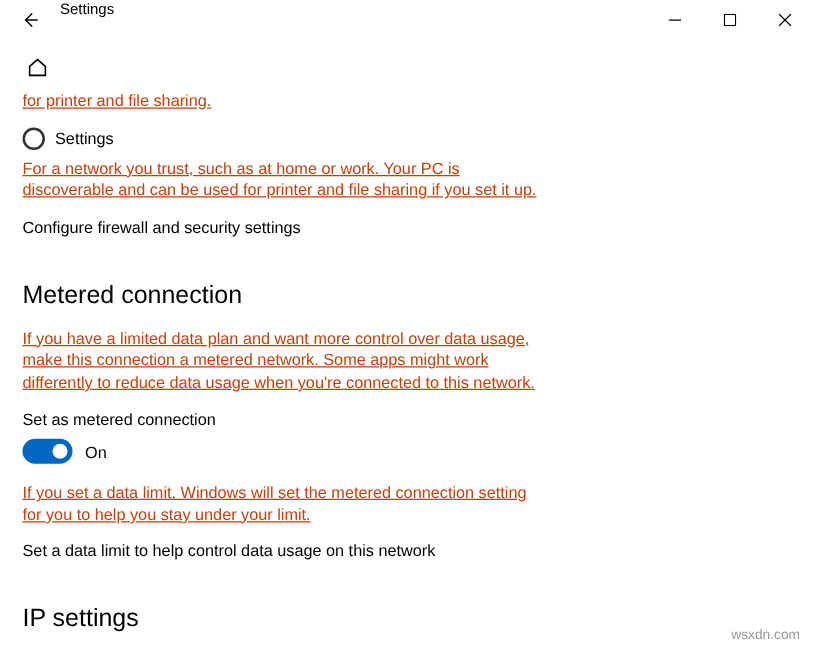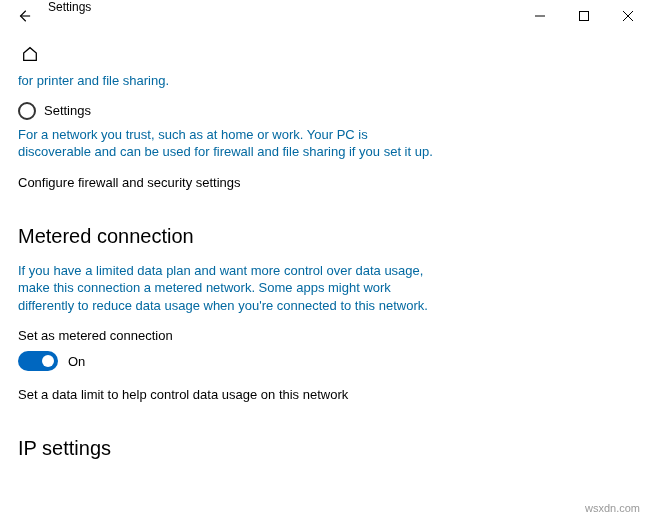--- a/index.html
+++ b/index.html
@@ -53,24 +53,25 @@
       width: 24px;
       height: 24px;
       display: flex;
       align-items: center;
       justify-content: center;
       margin-bottom: 6px;
       cursor: pointer;
     }
     .body-text {
       font-size: 13px;
-      color: #0369a1;
+      color: #c2410c;
       line-height: 1.35;
       margin-bottom: 12px;
       max-width: 420px;
+      text-decoration: underline;
     }
     .radio-row {
       display: flex;
       align-items: center;
       gap: 8px;
       margin: 6px 0 6px 0;
       cursor: pointer;
     }
     .radio-circle {
       width: 18px;
@@ -171,37 +172,38 @@
       <path d="M3 9 L10 3 L17 9 V17 H3 Z"></path>
     </svg>
   </div>
 
   <div class="body-text">for printer and file sharing.</div>
 
   <div class="radio-row">
     <div class="radio-circle"></div>
     <div class="radio-label">Settings</div>
   </div>
-  <div class="body-text">For a network you trust, such as at home or work. Your PC is discoverable and can be used for firewall and file sharing if you set it up.</div>
+  <div class="body-text">For a network you trust, such as at home or work. Your PC is discoverable and can be used for printer and file sharing if you set it up.</div>
 
   <span class="link">Configure firewall and security settings</span>
 
   <h2 class="section-heading">Metered connection</h2>
 
   <div class="body-text">If you have a limited data plan and want more control over data usage, make this connection a metered network. Some apps might work differently to reduce data usage when you're connected to this network.</div>
 
   <div class="field-label">Set as metered connection</div>
 
   <div class="toggle-row">
     <div class="toggle">
       <div class="toggle-knob"></div>
     </div>
     <div class="toggle-state">On</div>
   </div>
 
+  <div class="body-text">If you set a data limit, Windows will set the metered connection setting for you to help you stay under your limit.</div>
 
   <span class="link">Set a data limit to help control data usage on this network</span>
 
   <h2 class="section-heading">IP settings</h2>
 
 </div>
 
 <div class="watermark">wsxdn.com</div>
 
 </body></html>

